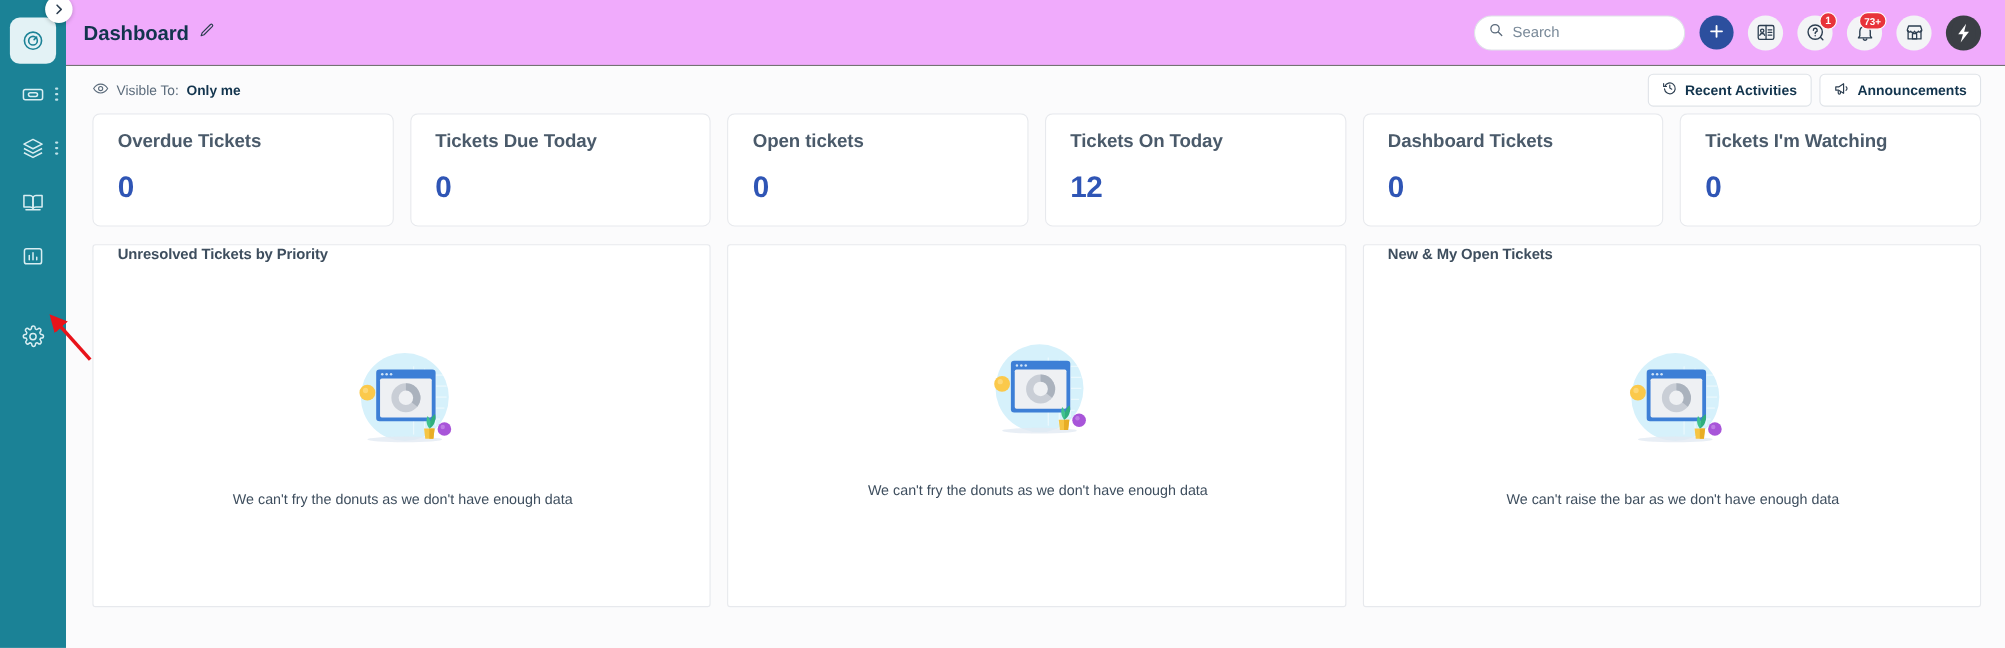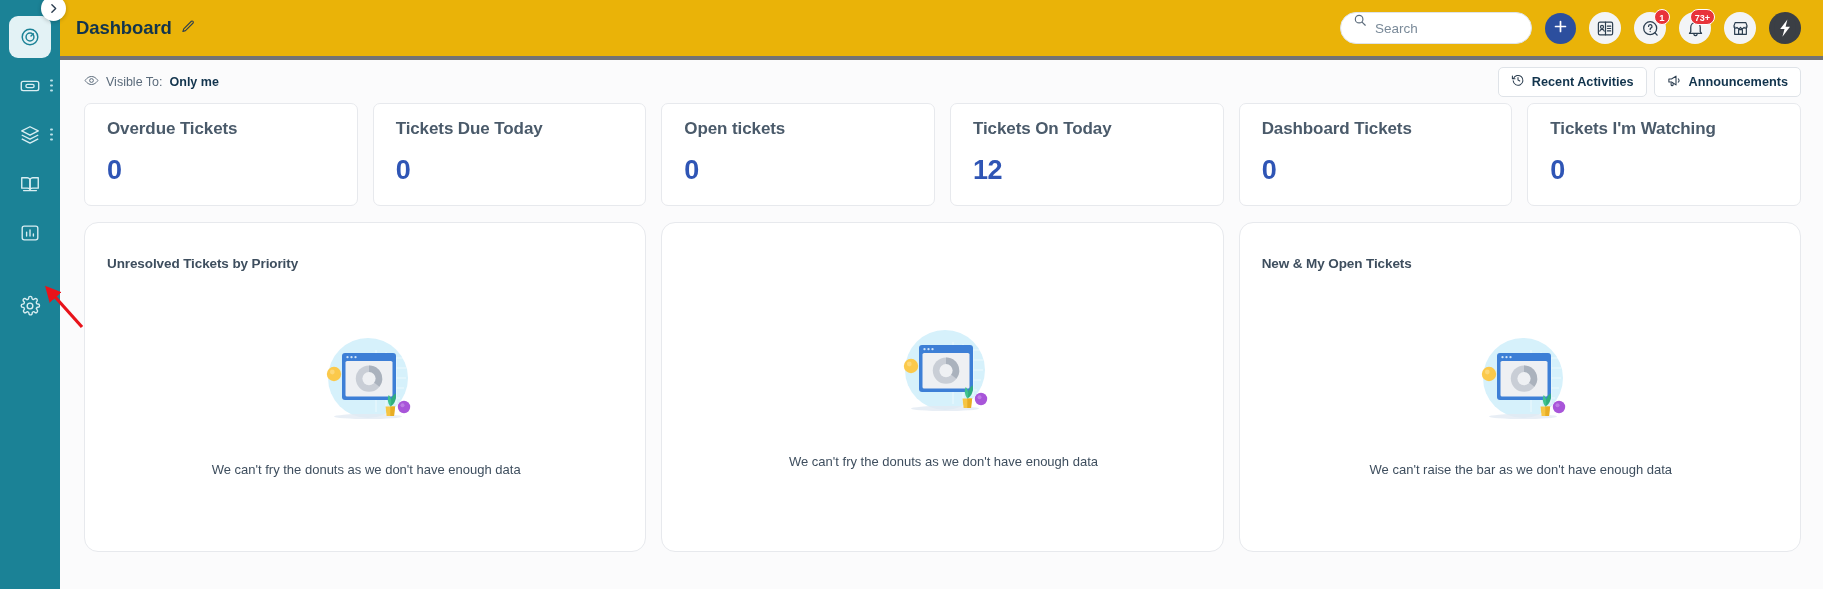--- a/index.html
+++ b/index.html
@@ -111,22 +111,22 @@
     min-width: 0;
     display: flex;
     flex-direction: column;
     background: #fbfbfc;
   }
 
   
   .header {
     height: 60px;
     flex: 0 0 60px;
-    background: #eab308;
-    border-bottom: 4px solid #737373;
+    background: #f0abfc;
+    border-bottom: 1px solid #737373;
     display: flex;
     align-items: center;
     padding: 0 22px 0 16px;
   }
 
   .page-title {
     font-size: 18.5px;
     font-weight: bold;
     color: #12344d;
     letter-spacing: -.1px;
@@ -140,20 +140,21 @@
     align-items: center;
     gap: 13px;
   }
 
   .search-box {
     width: 192px;
     height: 32px;
     border: 1px solid #dfe3e8;
     border-radius: 17px;
     display: flex;
+    align-items: center;
     padding: 0 12px;
     gap: 8px;
     background: #fff;
     cursor: text;
   }
   .search-box svg { flex: 0 0 auto; color: #5b6b7b; }
   .search-box input {
     border: none;
     outline: none;
     font-family: "Liberation Sans", sans-serif;
@@ -287,23 +288,23 @@
 
   .panels-row {
     display: grid;
     grid-template-columns: repeat(3, 1fr);
     gap: 15px;
   }
 
   .panel {
     background: #fff;
     border: 1px solid #e7e9ed;
-    border-radius: 14px;
+    border-radius: 3px;
     height: 330px;
-    padding: 33px 20px 0 22px;
+    padding: 0 20px 0 22px;
     display: flex;
     flex-direction: column;
   }
   .panel-title {
     font-size: 13.5px;
     font-weight: bold;
     color: #3e4e5e;
     letter-spacing: -.1px;
   }
   .panel-body {

